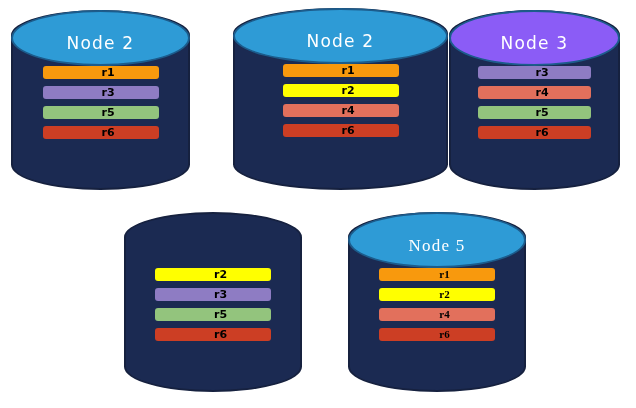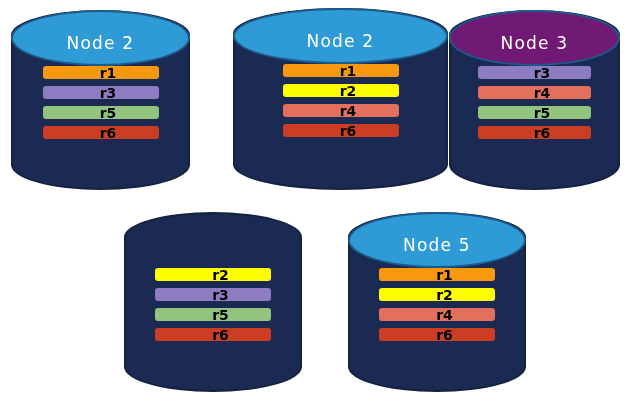--- a/index.html
+++ b/index.html
@@ -69,21 +69,21 @@
   .replica {
     height: 13px;
     border-radius: 3px;
     display: flex;
     align-items: center;
     justify-content: center;
     box-sizing: border-box;
   }
   .replica-label {
     color: #000000;
-    font-size: 14px;
+    font-size: 11px;
     font-weight: bold;
     line-height: 1;
     position: relative;
     top: 0px;
     margin-left: 15px;
   }
 </style>
 </head>
 <body>
 
@@ -123,21 +123,21 @@
         <div class="replica" style="background: rgb(226, 112, 92); width: 116px;">
           <span class="replica-label" style="color: rgb(0, 0, 0);">r4</span>
         </div>
         <div class="replica" style="background: rgb(204, 62, 36); width: 116px;">
           <span class="replica-label" style="color: rgb(0, 0, 0);">r6</span>
         </div>
       </div>
     </div>
     <div class="node" style="left: 449px; top: 10px; width: 171px; height: 180px;">
       <div class="cyl-body" style="background: rgb(27, 42, 82);"></div>
-      <div class="cyl-top" style="background: #701a75; border-color: rgb(28, 92, 140); justify-content: center;">
+      <div class="cyl-top" style="background: #8b5cf6; border-color: rgb(28, 92, 140); justify-content: center;">
         <div class="node-label" style="color: rgb(255, 255, 255);">Node 3</div>
       </div>
       <div class="replicas" style="top: 56px;">
         <div class="replica" style="background: rgb(142, 124, 195); width: 113px;">
           <span class="replica-label" style="color: rgb(0, 0, 0);">r3</span>
         </div>
         <div class="replica" style="background: rgb(226, 112, 92); width: 113px;">
           <span class="replica-label" style="color: rgb(0, 0, 0);">r4</span>
         </div>
         <div class="replica" style="background: rgb(147, 196, 125); width: 113px;">
@@ -158,21 +158,21 @@
           <span class="replica-label" style="color: rgb(0, 0, 0);">r3</span>
         </div>
         <div class="replica" style="background: rgb(147, 196, 125); width: 116px;">
           <span class="replica-label" style="color: rgb(0, 0, 0);">r5</span>
         </div>
         <div class="replica" style="background: rgb(204, 62, 36); width: 116px;">
           <span class="replica-label" style="color: rgb(0, 0, 0);">r6</span>
         </div>
       </div>
     </div>
-    <div class="node" style="left: 348px; top: 212px; width: 178px; height: 180px;">
+    <div class="node" style="left: 348px; top: 212px; width: 178px; height: 180px; font-family: Liberation Serif, serif;">
       <div class="cyl-body" style="background: rgb(27, 42, 82);"></div>
       <div class="cyl-top" style="background: rgb(46, 155, 214); border-color: rgb(28, 92, 140);">
         <div class="node-label" style="color: rgb(255, 255, 255);">Node 5</div>
       </div>
       <div class="replicas" style="top: 56px;">
         <div class="replica" style="background: rgb(248, 153, 13); width: 116px;">
           <span class="replica-label" style="color: rgb(0, 0, 0);">r1</span>
         </div>
         <div class="replica" style="background: rgb(255, 255, 0); width: 116px;">
           <span class="replica-label" style="color: rgb(0, 0, 0);">r2</span>

